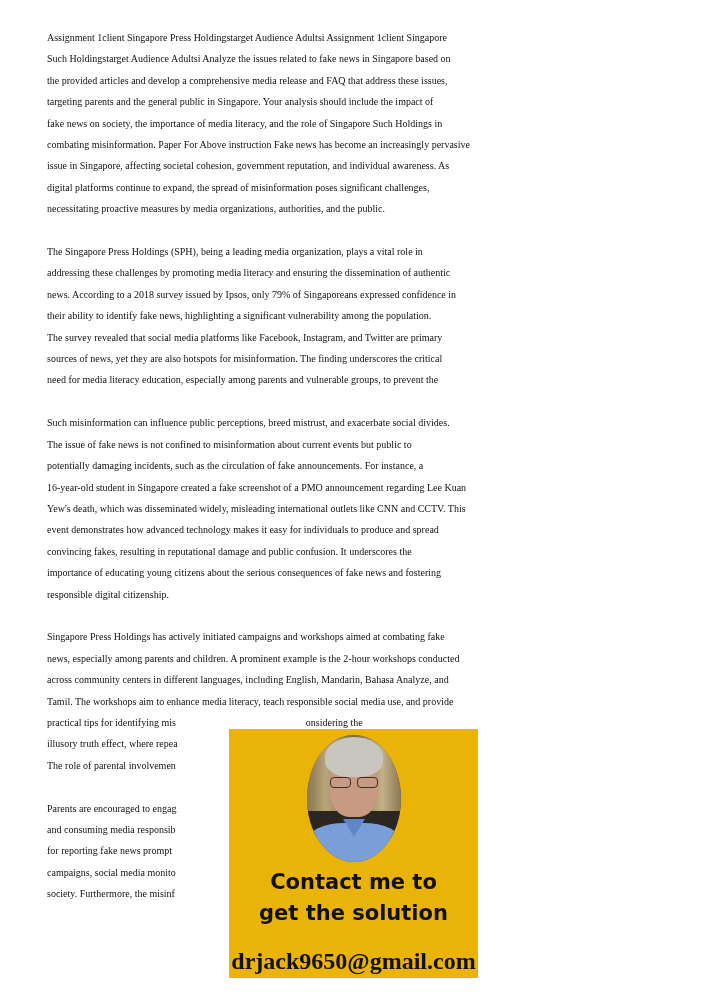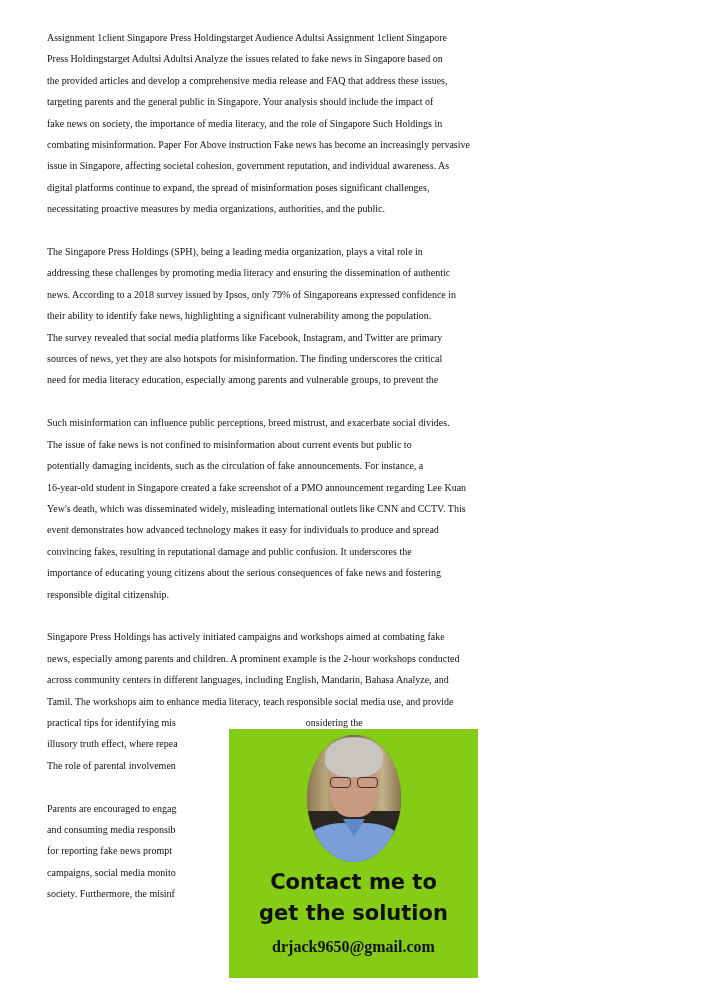--- a/index.html
+++ b/index.html
@@ -29,21 +29,21 @@
     .line {
       display: block;
       white-space: nowrap;
     }
     .overlay {
       position: absolute;
       left: 229px;
       top: 729px;
       width: 249px;
       height: 249px;
-      background: #84cc16;
+      background: #eab308;
       z-index: 10;
     }
     .portrait {
       position: absolute;
       left: 78px;
       top: 6px;
       width: 94px;
       height: 127px;
       border-radius: 50%;
       overflow: hidden;
@@ -95,37 +95,37 @@
       font-weight: bold;
       color: #111111;
       font-size: 21px;
       line-height: 30px;
     }
     .cta.l1 { top: 138px; }
     .cta.l2 { top: 169px; }
     .email {
       position: absolute;
       left: 0;
-      top: 204px;
+      top: 218px;
       width: 100%;
       text-align: center;
       font-family: "Liberation Serif", "DejaVu Serif", serif;
       font-weight: bold;
-      font-size: 16px;
+      font-size: 24px;
       line-height: 28px;
       color: #111111;
     }
   </style>
 </head>
 <body>
 
 <div class="page">
   <p class="para">
     <span class="line">Assignment 1client Singapore Press Holdingstarget Audience Adultsi Assignment 1client Singapore</span>
-    <span class="line">Press Holdingstarget Adultsi Adultsi Analyze the issues related to fake news in Singapore based on</span>
+    <span class="line">Such Holdingstarget Audience Adultsi Analyze the issues related to fake news in Singapore based on</span>
     <span class="line">the provided articles and develop a comprehensive media release and FAQ that address these issues,</span>
     <span class="line">targeting parents and the general public in Singapore. Your analysis should include the impact of</span>
     <span class="line">fake news on society, the importance of media literacy, and the role of Singapore Such Holdings in</span>
     <span class="line">combating misinformation. Paper For Above instruction Fake news has become an increasingly pervasive</span>
     <span class="line">issue in Singapore, affecting societal cohesion, government reputation, and individual awareness. As</span>
     <span class="line">digital platforms continue to expand, the spread of misinformation poses significant challenges,</span>
     <span class="line">necessitating proactive measures by media organizations, authorities, and the public.</span>
   </p>
   <p class="para">
     <span class="line">The Singapore Press Holdings (SPH), being a leading media organization, plays a vital role in</span>

